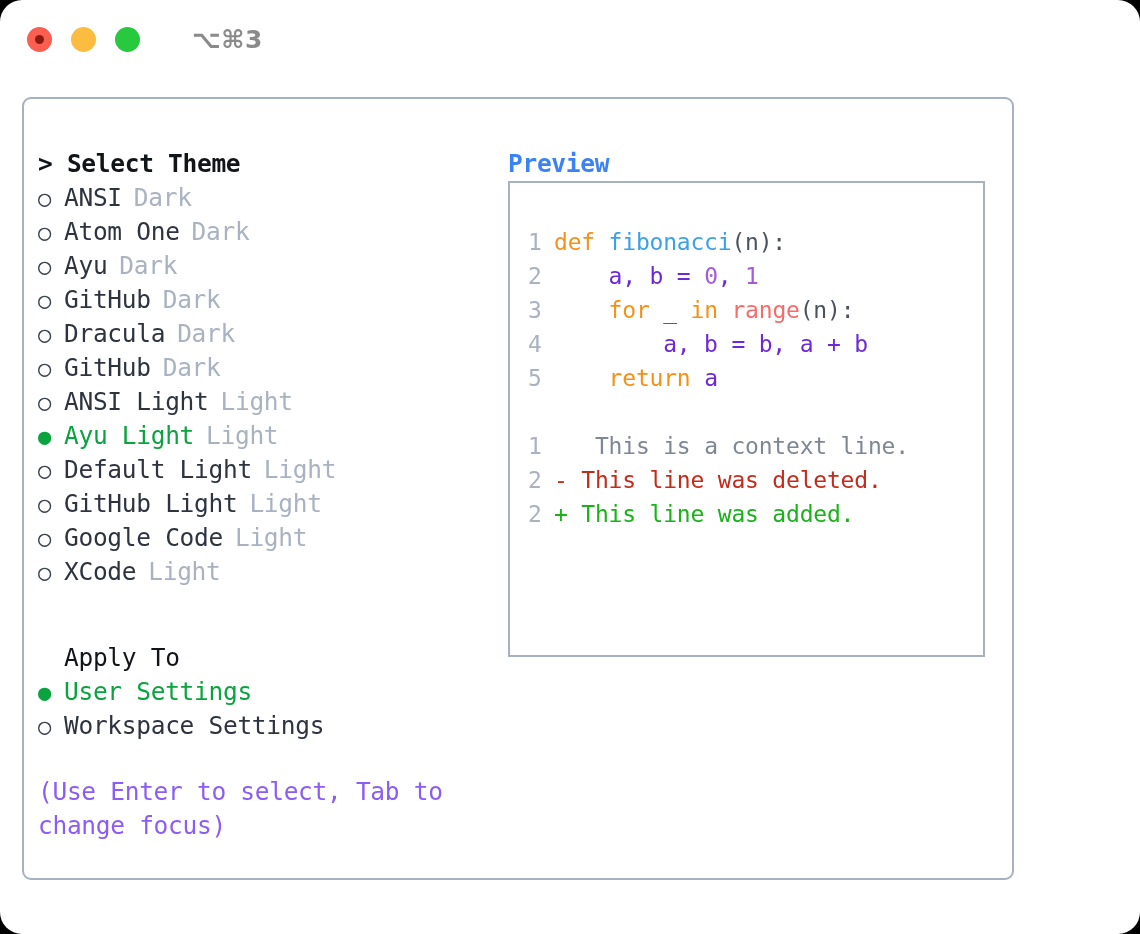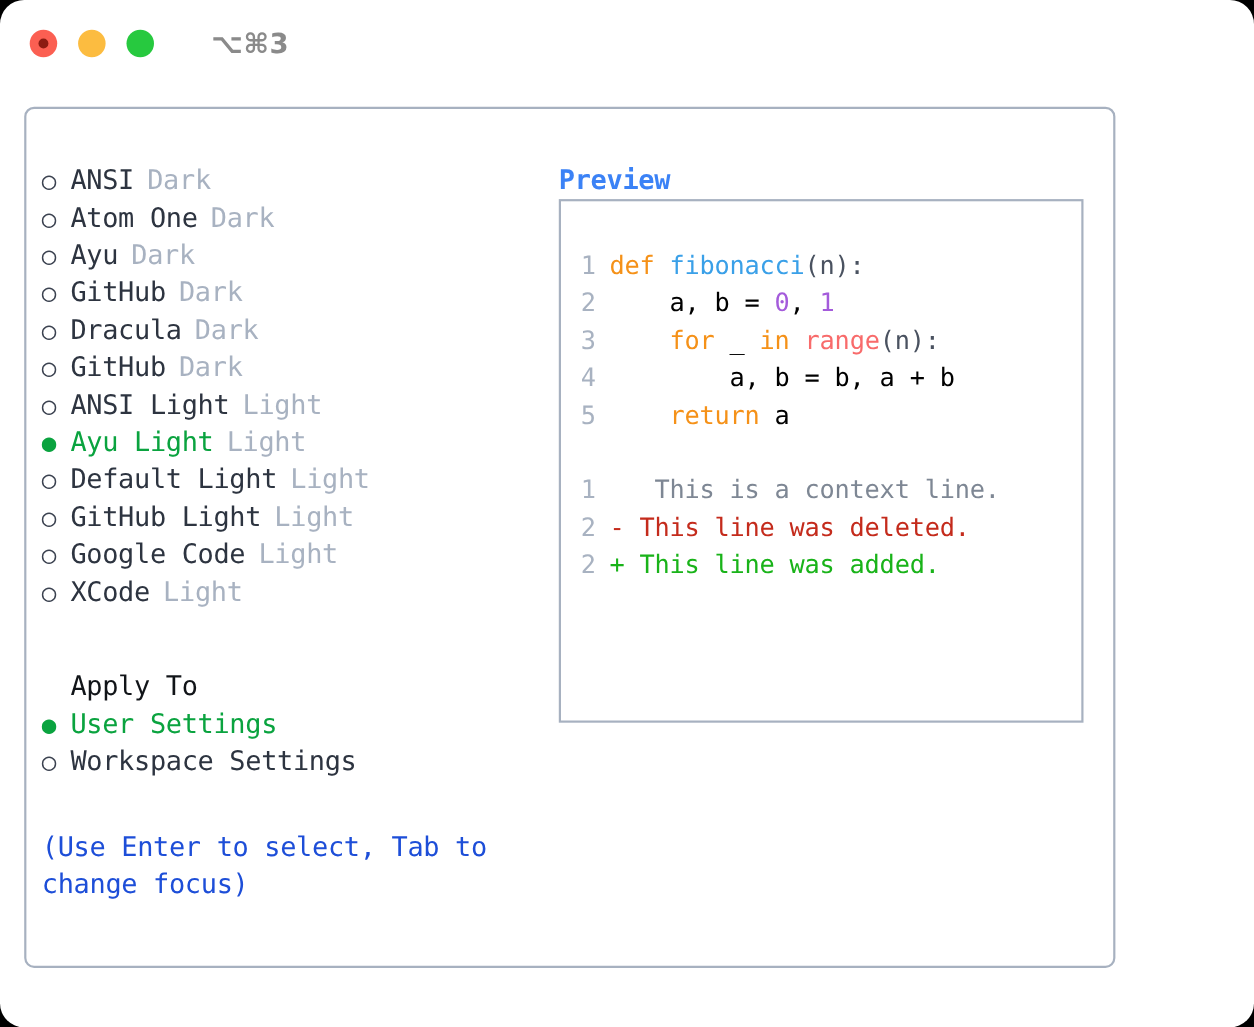--- a/index.html
+++ b/index.html
@@ -140,24 +140,24 @@
   .apply-heading {
     font-size: 24.5px;
     color: #111418;
     line-height: 34px;
     letter-spacing: -0.3px;
     padding-left: 26px;
     white-space: pre;
   }
 
   .hint {
-    margin-top: 44px;
-    font-size: 24.5px;
-    line-height: 34px;
-    color: #1d4ed8;
+    margin-top: 32px;
+    font-size: 24.5px;
+    line-height: 34px;
+    color: #8b5cf6;
     letter-spacing: -0.3px;
     width: 410px;
   }
 
   
   .right-col {
     flex: 1 1 auto;
     padding: 48px 0 0 14px;
   }
 
@@ -188,21 +188,21 @@
   .ln {
     color: #a8b2c1;
     display: inline-block;
     width: 26px;
   }
 
   .tok-kw   { color: #f59118; }
   .tok-fn   { color: #3aa0e8; }
   .tok-num  { color: #a45bdb; }
   .tok-bi   { color: #f86b6b; }
-  .tok-txt  { color: #000000; }
+  .tok-txt  { color: #6d28d9; }
   .tok-punc { color: #4a5260; }
 
   .blank-line { height: 34px; }
 
   .diff-ctx { color: #7e8794; }
   .diff-del { color: #c42b1c; }
   .diff-add { color: #19b319; }
 </style>
 </head>
 <body>
@@ -216,20 +216,21 @@
       <span class="dot green"></span>
     </div>
     <div class="shortcut">⌥⌘3</div>
   </div>
 
   <div class="panel">
     <div class="panel-inner">
 
       <div class="left-col">
 
+        <div class="list-heading">&gt; Select Theme</div>
 
         <div id="theme-list">
             <div class="theme-row"><span class="bullet">○</span><span class="theme-name">ANSI</span><span class="theme-tag">Dark</span></div>
             <div class="theme-row"><span class="bullet">○</span><span class="theme-name">Atom One</span><span class="theme-tag">Dark</span></div>
             <div class="theme-row"><span class="bullet">○</span><span class="theme-name">Ayu</span><span class="theme-tag">Dark</span></div>
             <div class="theme-row"><span class="bullet">○</span><span class="theme-name">GitHub</span><span class="theme-tag">Dark</span></div>
             <div class="theme-row"><span class="bullet">○</span><span class="theme-name">Dracula</span><span class="theme-tag">Dark</span></div>
             <div class="theme-row"><span class="bullet">○</span><span class="theme-name">GitHub</span><span class="theme-tag">Dark</span></div>
             <div class="theme-row"><span class="bullet">○</span><span class="theme-name">ANSI Light</span><span class="theme-tag">Light</span></div>
             <div class="theme-row selected"><span class="bullet on">●</span><span class="theme-name">Ayu Light</span><span class="theme-tag">Light</span></div>

